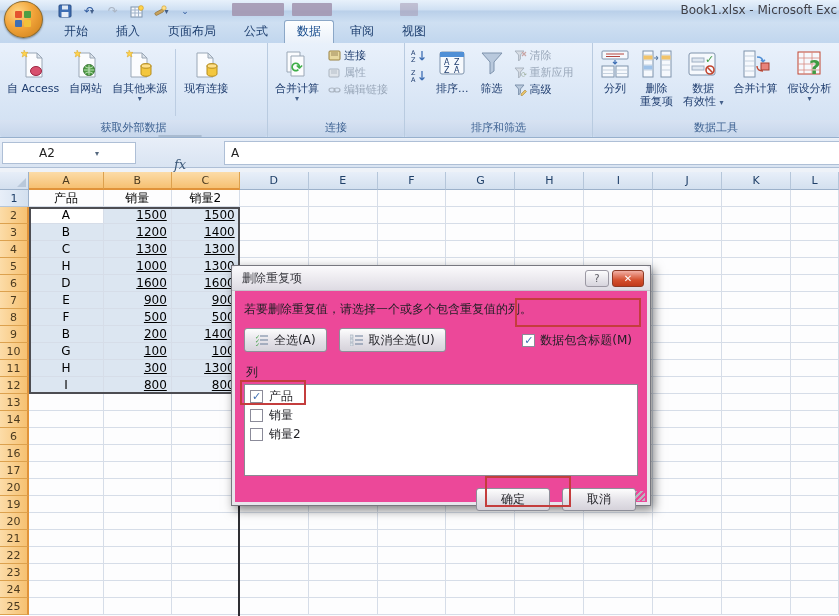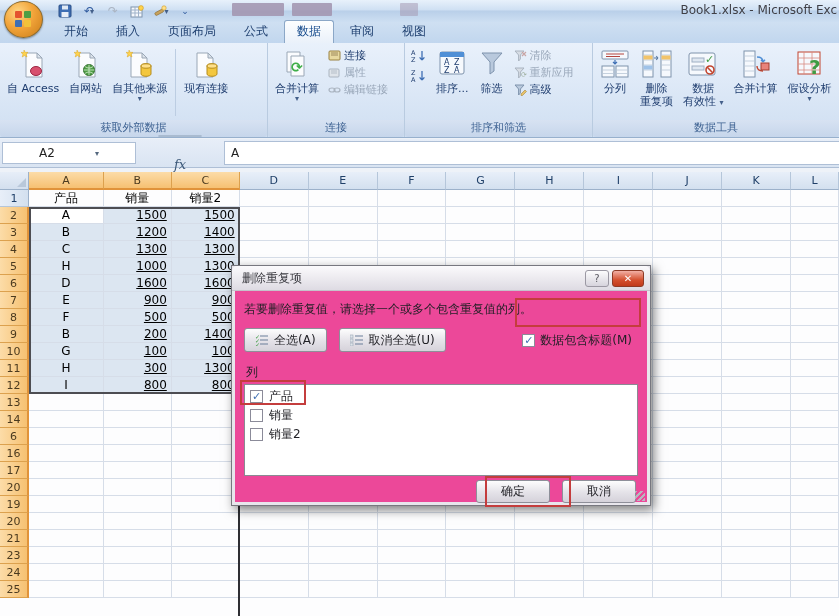--- a/index.html
+++ b/index.html
@@ -104,21 +104,21 @@
   .drow{display:flex;align-items:center;gap:12px;}
   .dbtn{height:22px;padding:0 10px;border:1px solid #8e8f99;border-radius:3px;
     background:linear-gradient(180deg,#fdfdfd,#e4e2e8 55%,#d5d2da);display:flex;align-items:center;gap:5px;color:#1f1f24;}
   .chk{width:13px;height:13px;background:#fff;border:1px solid #8b8b99;box-sizing:border-box;
     display:flex;align-items:center;justify-content:center;font-size:11px;color:#3f6fb4;line-height:11px;}
   .chk.off{color:transparent;}
   .hdrchk{display:flex;align-items:center;gap:5px;margin-left:auto;margin-right:6px;}
   .collbl{margin:12px 0 3px 2px;}
   .listbox{height:88px;background:#fff;border:1px solid #8a8a93;overflow:hidden;padding-top:2px;}
   .litem{display:flex;align-items:center;gap:6px;height:19px;padding-left:5px;}
-  .dfoot{display:flex;justify-content:flex-end;gap:12px;margin-top:4px;padding-right:2px;}
+  .dfoot{display:flex;justify-content:flex-end;gap:12px;margin-top:12px;padding-right:2px;}
   .pbtn{width:72px;height:21px;border:1px solid #8e8f99;border-radius:3px;
     background:linear-gradient(180deg,#fdfdfd,#e4e2e8 55%,#d5d2da);
     display:flex;align-items:center;justify-content:center;color:#1f1f24;}
   .grip{position:absolute;right:5px;bottom:4px;width:10px;height:10px;
     background:repeating-linear-gradient(135deg,#b9b6bf 0 2px,transparent 2px 4px);}
   .ann{position:absolute;border:2px solid #c43d3d;pointer-events:none;}
   .licon{display:inline-flex;}
 </style>
 </head>
 <body>
@@ -765,20 +765,35 @@
         <div class="cell" style="width: 69px;"></div>
         <div class="cell" style="width: 69px;"></div>
         <div class="cell" style="width: 69px;"></div>
         <div class="cell" style="width: 69px;"></div>
         <div class="cell" style="width: 69px;"></div>
         <div class="cell" style="width: 69px;"></div>
         <div class="cell" style="width: 69px;"></div>
         <div class="cell" style="width: 48px;"></div>
       </div>
       <div class="grow">
+        <div class="rhead sel">22</div>
+        <div class="cell" style="width: 75px;"></div>
+        <div class="cell" style="width: 68px;"></div>
+        <div class="cell" style="width: 68px;"></div>
+        <div class="cell" style="width: 69px;"></div>
+        <div class="cell" style="width: 69px;"></div>
+        <div class="cell" style="width: 69px;"></div>
+        <div class="cell" style="width: 69px;"></div>
+        <div class="cell" style="width: 69px;"></div>
+        <div class="cell" style="width: 69px;"></div>
+        <div class="cell" style="width: 69px;"></div>
+        <div class="cell" style="width: 69px;"></div>
+        <div class="cell" style="width: 48px;"></div>
+      </div>
+      <div class="grow">
         <div class="rhead sel">23</div>
         <div class="cell" style="width: 75px;"></div>
         <div class="cell" style="width: 68px;"></div>
         <div class="cell" style="width: 68px;"></div>
         <div class="cell" style="width: 69px;"></div>
         <div class="cell" style="width: 69px;"></div>
         <div class="cell" style="width: 69px;"></div>
         <div class="cell" style="width: 69px;"></div>
         <div class="cell" style="width: 69px;"></div>
         <div class="cell" style="width: 69px;"></div>

